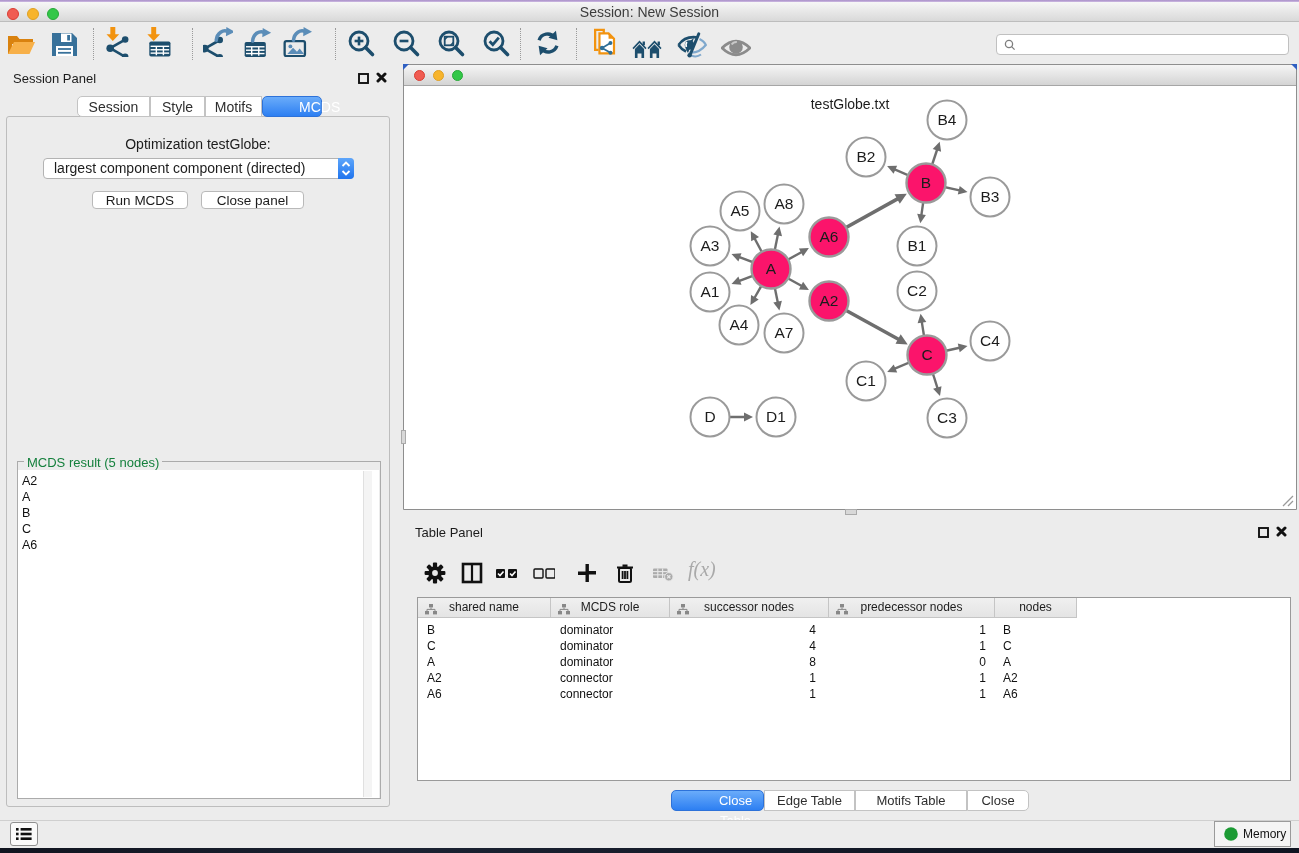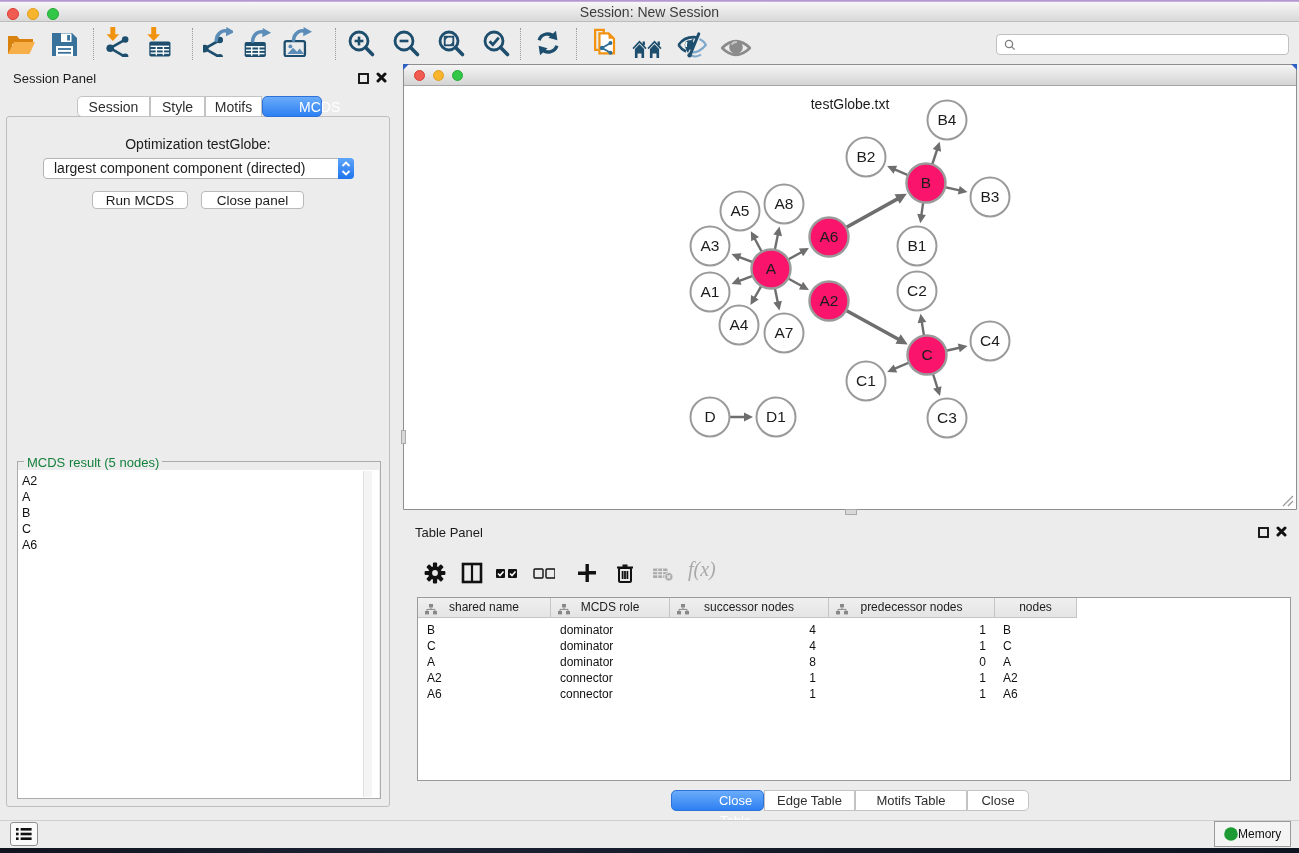--- a/index.html
+++ b/index.html
@@ -33,21 +33,21 @@
 .ntl{position:absolute;top:5px;width:11px;height:11px;border-radius:50%;}
 #net-title{left:0;top:11px;width:892px;text-align:center;font-size:14px;color:#1c1c1c;margin-top:20px;}
 
 #tp-title{left:415px;top:525px;font-size:13px;color:#1c1c1c;}
 #tbl{left:417px;top:597px;width:874px;height:184px;background:#fff;border:1px solid #9a9a9a;}
 .hcell{position:absolute;top:0;height:20px;background:linear-gradient(#f0f0f0,#e4e4e4);border-right:1px solid #c5c5c5;border-bottom:1px solid #c5c5c5;font-size:12px;color:#1c1c1c;text-align:center;line-height:19px;}
 .trow{position:absolute;font-size:12px;color:#111;height:16px;line-height:16px;}
 
 #statusbar{left:0;top:820px;width:1299px;height:28px;background:#ececec;border-top:1px solid #cfcfcf;}
 #darkstrip{left:0;top:848px;width:1299px;height:5px;background:linear-gradient(90deg,#10141f,#1b2232 30%,#141a28 60%,#0e1320);}
-#membtn{left:1214px;top:821px;width:77px;height:26px;border:1px solid #9a9a9a;background:#f4f4f4;display:flex;align-items:center;padding-left:9px;}
+#membtn{left:1214px;top:821px;width:77px;height:26px;border:1px solid #9a9a9a;background:#f4f4f4;display:flex;align-items:center;padding-left:9px;gap:5px;}
 #membtn span{font-size:12px;color:#111;}
 #listbtn{left:10px;top:822px;width:28px;height:24px;border:1px solid #8f8f8f;border-radius:3px;background:#fafafa;}
 </style></head>
 <body>
 <div class="abs" id="topline"></div>
 <div class="abs" id="titlebar">
   <div class="tl" style="left:7px;background:#f05c52;border:1px solid #da3e34;"></div>
   <div class="tl" style="left:27px;background:#f7b42c;border:1px solid #e0a023;"></div>
   <div class="tl" style="left:47px;background:#33c748;border:1px solid #27a938;"></div>
 </div>

